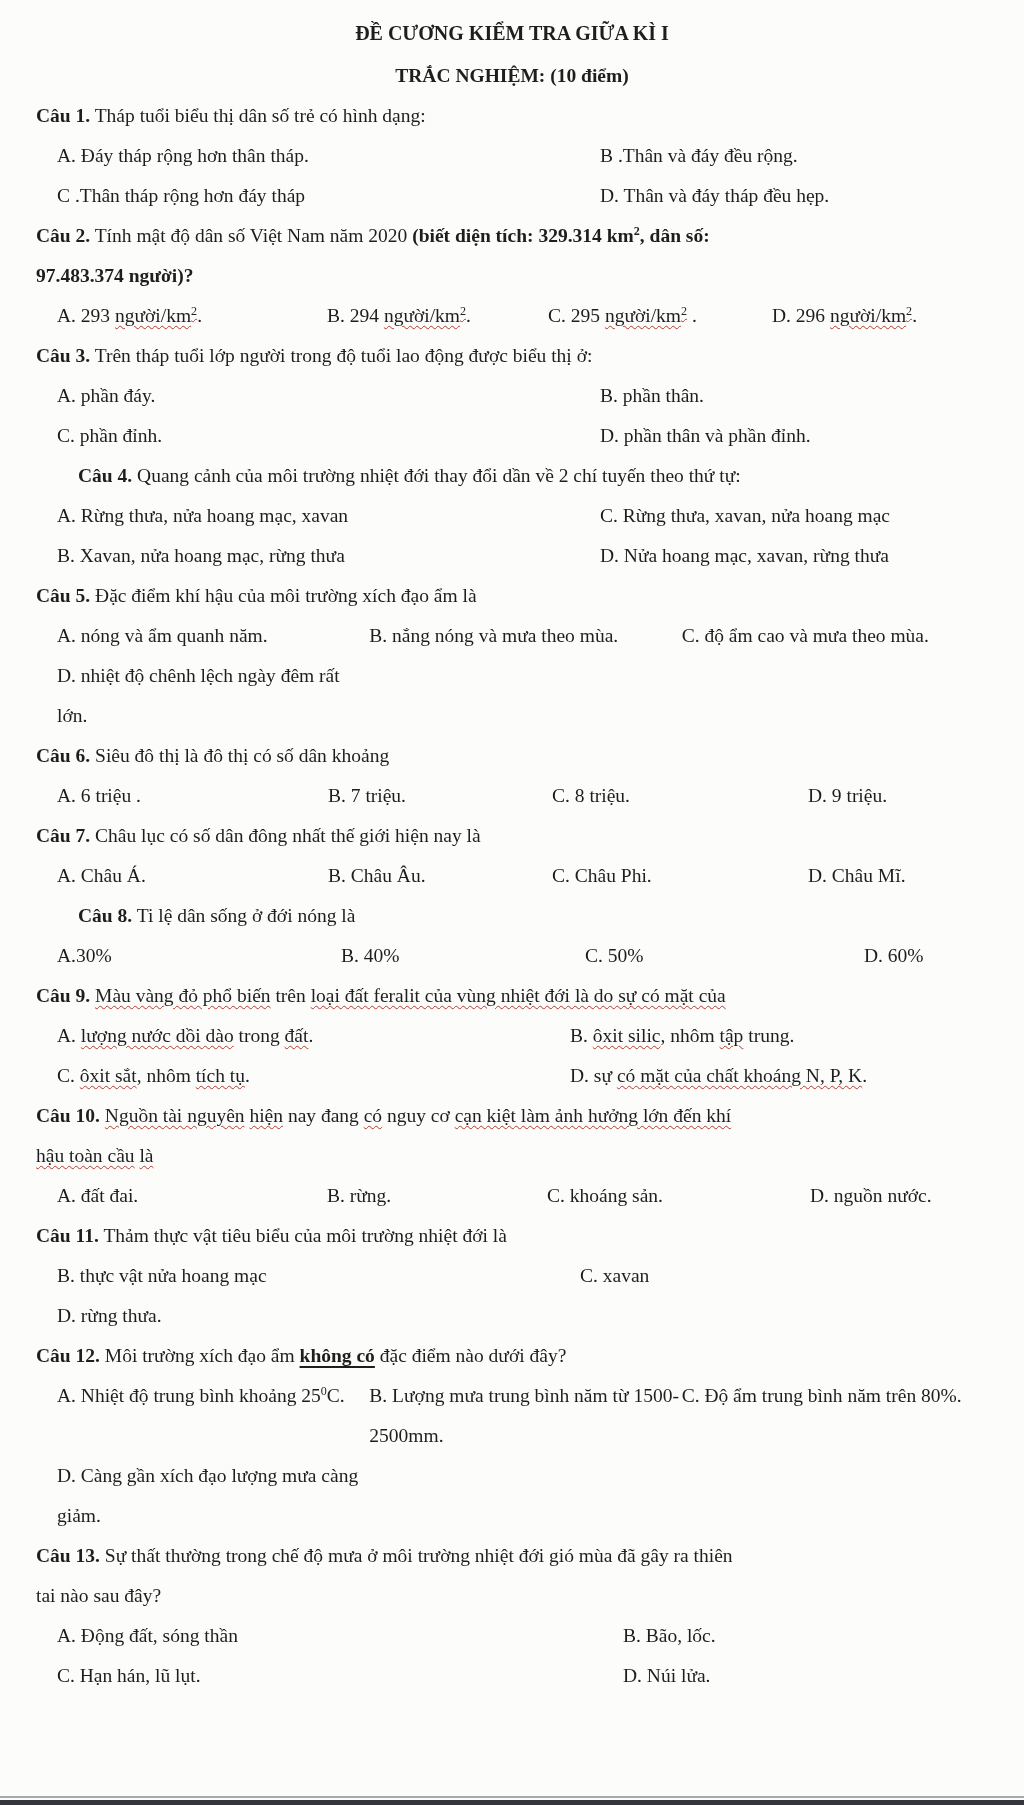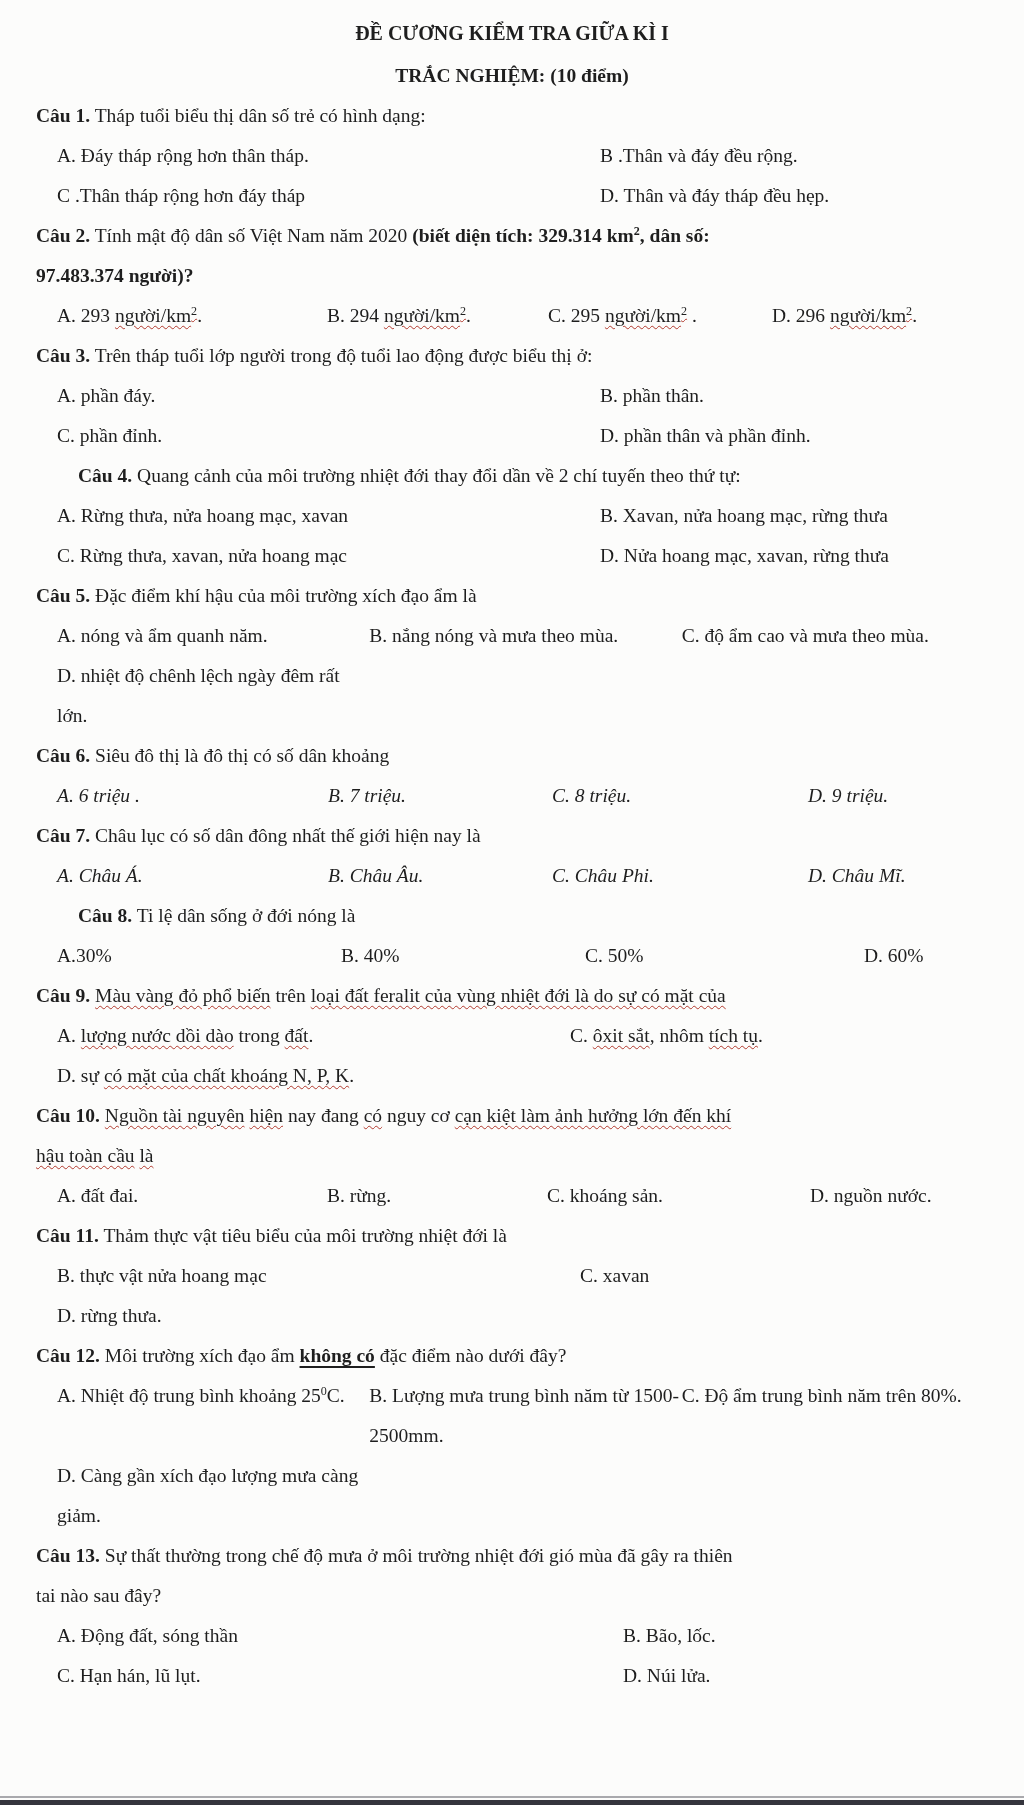--- a/index.html
+++ b/index.html
@@ -24,21 +24,21 @@
   .bold{font-weight:bold;text-align:center;}
   .q-text{padding-left:6px;}
   .q.ind .q-text{padding-left:48px;}
   .q-label{font-weight:bold;}
   .opts{margin-left:27px;display:grid;}
   .two-a{grid-template-columns:543px auto;}
   .two-b{grid-template-columns:513px auto;}
   .two-c{grid-template-columns:523px auto;}
   .two-d{grid-template-columns:566px auto;}
   .four-a{grid-template-columns:270px 221px 224px auto;}
-  .four-b{grid-template-columns:271px 224px 256px auto;font-style:italic;}
+  .four-b{grid-template-columns:271px 224px 256px auto;}
   .four-c{grid-template-columns:271px 231px 266px auto;gap:13px;}
   .four-d{grid-template-columns:270px 220px 263px auto;}
   .stack{grid-template-columns:1fr 1fr 1fr;}
   .b{font-weight:bold;}
   .i{}
   .u{text-decoration:underline;text-decoration-thickness:2px;text-underline-offset:4px;}
   .w{
     text-decoration:underline;
     text-decoration-style:wavy;
     text-decoration-color:#b23a2e;
@@ -83,22 +83,22 @@
           <div class="opt"><span>A. phần đáy.</span></div>
           <div class="opt"><span>B. phần thân.</span></div>
           <div class="opt"><span>C. phần đỉnh.</span></div>
           <div class="opt"><span>D. phần thân và phần đỉnh.</span></div>
         </div>
       </div>
       <div class="q ind">
         <div class="q-text"><span class="q-label">Câu 4.</span><span> Quang cảnh của môi trường nhiệt đới thay đổi dần về 2 chí tuyến theo thứ tự:</span></div>
         <div class="opts two-a">
           <div class="opt"><span>A. Rừng thưa, nửa hoang mạc, xavan</span></div>
+          <div class="opt"><span>C. Rừng thưa, xavan, nửa hoang mạc</span></div>
           <div class="opt"><span>B. Xavan, nửa hoang mạc, rừng thưa</span></div>
-          <div class="opt"><span>C. Rừng thưa, xavan, nửa hoang mạc</span></div>
           <div class="opt"><span>D. Nửa hoang mạc, xavan, rừng thưa</span></div>
         </div>
       </div>
       <div class="q">
         <div class="q-text"><span class="q-label">Câu 5.</span><span> Đặc điểm khí hậu của môi trường xích đạo ẩm là</span></div>
         <div class="opts stack">
           <div class="opt"><span>A. nóng và ẩm quanh năm.</span></div>
           <div class="opt"><span>B. nắng nóng và mưa theo mùa.</span></div>
           <div class="opt"><span>C. độ ẩm cao và mưa theo mùa.</span></div>
           <div class="opt"><span>D. nhiệt độ chênh lệch ngày đêm rất lớn.</span></div>
@@ -128,20 +128,21 @@
           <div class="opt"><span>A.30%</span></div>
           <div class="opt"><span>B. 40%</span></div>
           <div class="opt"><span>C. 50%</span></div>
           <div class="opt"><span>D. 60%</span></div>
         </div>
       </div>
       <div class="q">
         <div class="q-text"><span class="q-label">Câu 9.</span><span> </span><span class="w">Màu vàng đỏ phổ biến</span><span> trên </span><span class="w">loại đất feralit của vùng nhiệt đới là do sự có mặt của</span></div>
         <div class="opts two-b">
           <div class="opt"><span>A. </span><span class="w">lượng nước dồi dào</span><span> trong </span><span class="w">đất</span><span>.</span></div>
+          <div class="opt"><span>B.  </span><span class="w">ôxit silic</span><span>, nhôm </span><span class="w">tập</span><span> trung.</span></div>
           <div class="opt"><span>C. </span><span class="w">ôxit sắt</span><span>, nhôm </span><span class="w">tích tụ</span><span>.</span></div>
           <div class="opt"><span>D. sự </span><span class="w">có mặt của chất khoáng N, P, K</span><span>.</span></div>
         </div>
       </div>
       <div class="q">
         <div class="q-text"><span class="q-label">Câu 10.</span><span>  </span><span class="w">Nguồn tài nguyên</span><span> </span><span class="w">hiện</span><span> nay đang </span><span class="w">có</span><span> nguy cơ </span><span class="w">cạn kiệt làm ảnh hưởng lớn đến khí</span><br><span class="w">hậu toàn cầu</span><span> </span><span class="w">là</span></div>
         <div class="opts four-d">
           <div class="opt"><span>A. đất đai.</span></div>
           <div class="opt"><span>B. rừng.</span></div>
           <div class="opt"><span>C. khoáng sản.</span></div>

